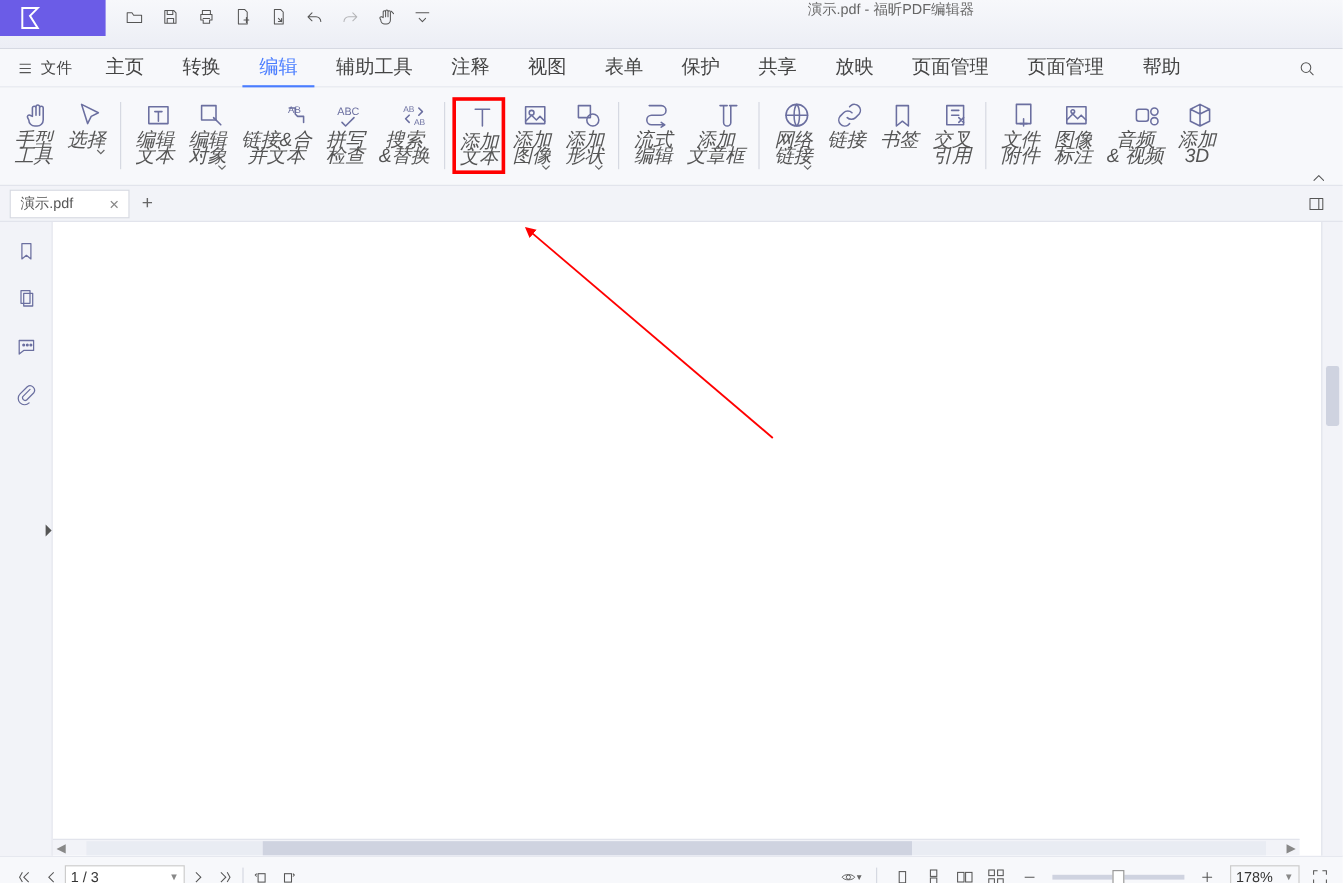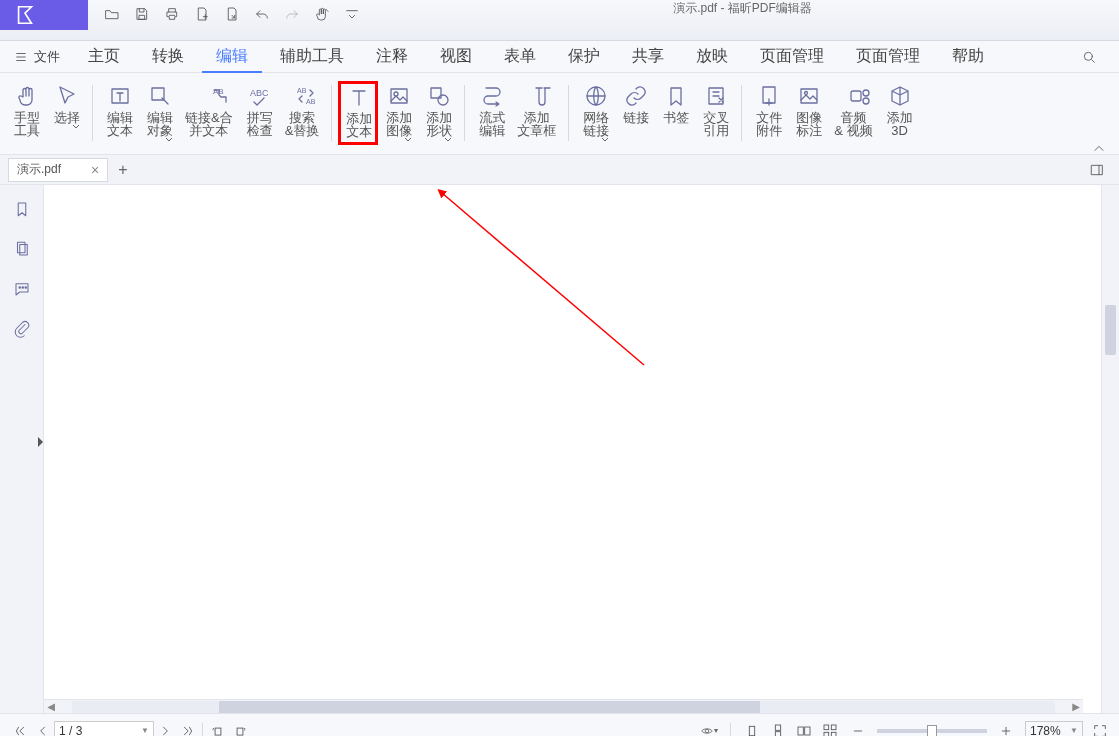--- a/index.html
+++ b/index.html
@@ -20,21 +20,21 @@
 .menu-item { padding: 6px 14px; font-size: 16px; color: #444; cursor: pointer; }
 .menu-item.active { color: #4a7dff; border-bottom: 2px solid #4a7dff; padding-bottom: 4px; }
 .menu-search { margin-left: auto; margin-right: 16px; }
 .ribbon { height: 82px; background: #f7f8fb; display: flex; align-items: flex-start; padding: 8px 6px 0 6px; border-bottom: 1px solid #e2e4ec; gap: 0; position: relative; }
 .ribbon-collapse { position: absolute; right: 6px; top: 62px; }
 .ribbon-group { display: flex; }
 .ribbon-sep { width: 1px; background: #d6d9e2; height: 56px; margin: 4px 6px 0 6px; }
 .ribbon-btn { display: flex; flex-direction: column; align-items: flex-end; justify-content: flex-start; padding: 2px 6px; min-width: 40px; cursor: pointer; }
 .ribbon-icon { width: 26px; height: 26px; display: flex; align-items: center; justify-content: center; margin-bottom: 2px; }
 .ribbon-icon svg { width: 24px; height: 24px; stroke: #6b6fa0; fill: none; stroke-width: 1.3; stroke-linecap: round; stroke-linejoin: round; }
-.ribbon-label { font-size: 13px; color: #555; text-align: center; line-height: 13px; white-space: pre; }
+.ribbon-label { font-size: 16px; color: #555; text-align: center; line-height: 13px; white-space: pre; font-style: italic; }
 .ribbon-btn.highlighted { border: 3px solid #f00; padding: 0 3px; }
 .tabbar { height: 30px; background: #f2f3f8; display: flex; align-items: center; padding-left: 8px; border-bottom: 1px solid #e2e4ec; position: relative; }
 .doc-tab { height: 24px; background: #fff; border: 1px solid #d6d9e2; display: flex; align-items: center; padding: 0 8px; gap: 30px; font-size: 12px; color: #555; cursor: pointer; }
 .doc-tab .close { font-size: 14px; color: #888; cursor: pointer; }
 .newtab { margin-left: 10px; font-size: 16px; color: #666; cursor: pointer; }
 .tabbar-right { position: absolute; right: 8px; }
 .workspace { display: flex; height: 528px; }
 .left-sidebar { width: 44px; background: #f2f3f8; border-right: 1px solid #e2e4ec; display: flex; flex-direction: column; align-items: center; padding-top: 14px; gap: 20px; position: relative; }
 .ls-icon { width: 20px; height: 20px; display: flex; align-items: center; justify-content: center; cursor: pointer; }
 .ls-icon svg { width: 18px; height: 18px; stroke: #6b6fa0; fill: none; stroke-width: 1.4; stroke-linecap: round; stroke-linejoin: round; }

